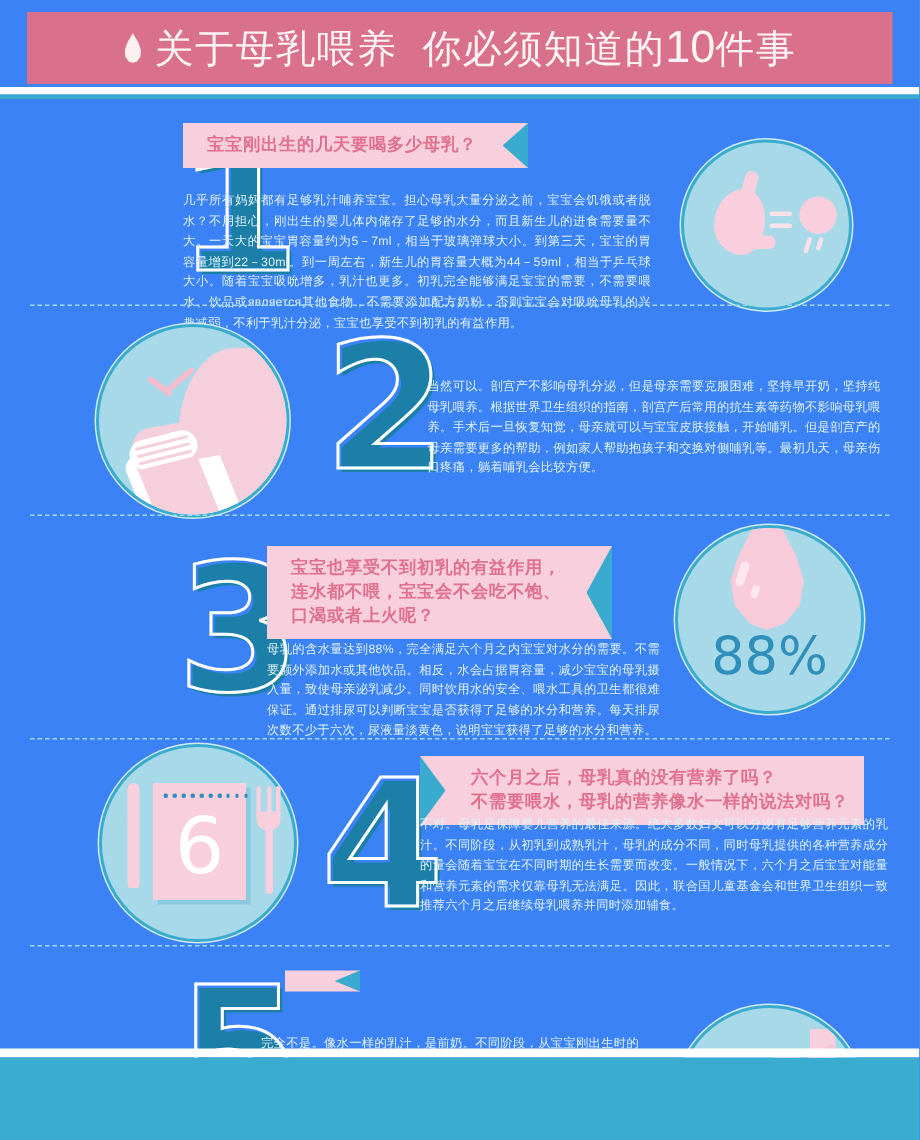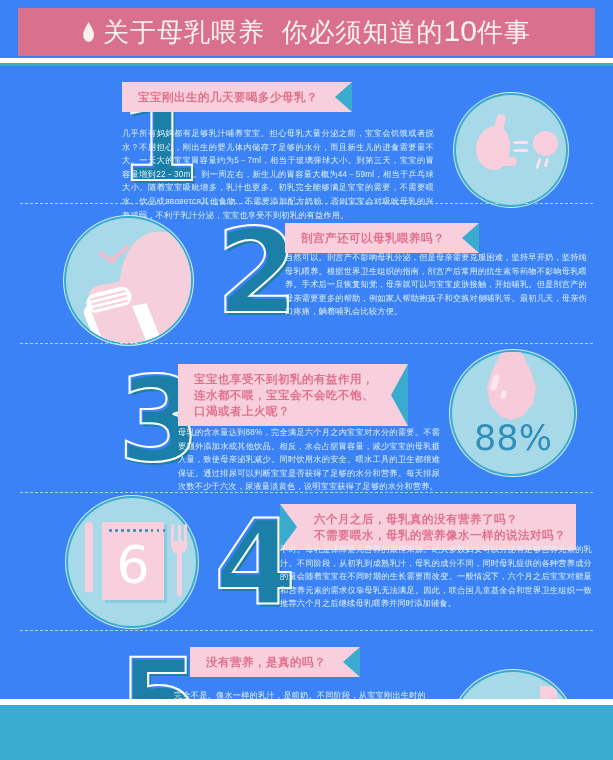--- a/index.html
+++ b/index.html
@@ -244,25 +244,20 @@
       <div class="shine" style="left:81px;top:63px;transform:rotate(18deg);"></div>
       <div class="shine" style="left:89px;top:63px;transform:rotate(18deg);height:9px;"></div>
     </div>
   </div>
 
   <div class="divider" style="left:20px;top:203px;width:573px;"></div>
 
   <div class="section" style="left:0;top:206px;width:613px;height:136px;">
     <div class="bignum" style="left:216px;top:6px;">2</div>
 
-    <div style="position:absolute;left:285px;top:17px;">
-      <div class="ribbon">
-        <div>剖宫产还可以母乳喂养吗？</div>
-      </div>
-    </div>
 
     <div class="body-text" style="position:absolute;left:285px;top:45px;width:302px;">当然可以。剖宫产不影响母乳分泌，但是母亲需要克服困难，坚持早开奶，坚持纯母乳喂养。根据世界卫生组织的指南，剖宫产后常用的抗生素等药物不影响母乳喂养。手术后一旦恢复知觉，母亲就可以与宝宝皮肤接触，开始哺乳。但是剖宫产的母亲需要更多的帮助，例如家人帮助抱孩子和交换对侧哺乳等。最初几天，母亲伤口疼痛，躺着哺乳会比较方便。</div>
 
     <div class="circ" id="s2-circle" style="top:12px;">
       <div class="check">
           <i></i>
           <i></i>
         </div>
       <div class="mom-body"></div>
       <div class="baby-blanket"></div>
@@ -343,21 +338,20 @@
     </div>
   </div>
 
   <div class="divider" style="left:20px;top:630px;width:573px;"></div>
 
   <div class="section" style="left:0;top:633px;width:613px;height:127px;">
     <div class="bignum" style="left:118px;top:9px;">5</div>
 
     <div style="position:absolute;left:190px;top:14px;">
       <div class="ribbon">
-        <div>没有营养，是真的吗？</div>
       </div>
     </div>
 
     <div class="body-text" style="position:absolute;left:174px;top:56px;width:252px;">完全不是。像水一样的乳汁，是前奶。不同阶段，从宝宝刚出生时的初乳到成熟乳汁，母乳的成分都不同，甚至在每次喂奶中，乳汁成分也不同。前奶富含乳糖，帮助宝宝的大脑发育。后奶满足其能量和蛋白质的需要，这正是母乳的神奇之处。母亲身体自动调节母乳的成分以满足宝宝需要。</div>
 
     <div class="circ" id="s5-circle" style="top:39px;">
       <div class="chart-bars">
         <i style="height:22px;"></i>
           <i style="height:38px;"></i>
           <i style="height:54px;"></i>

